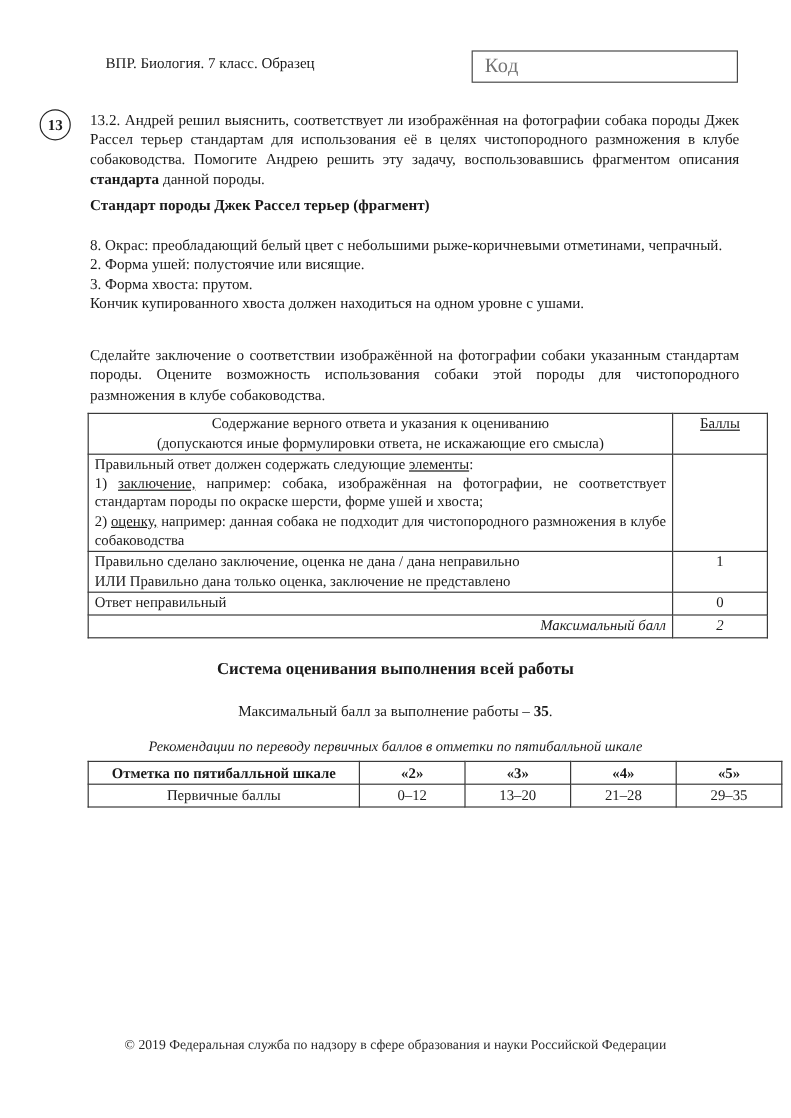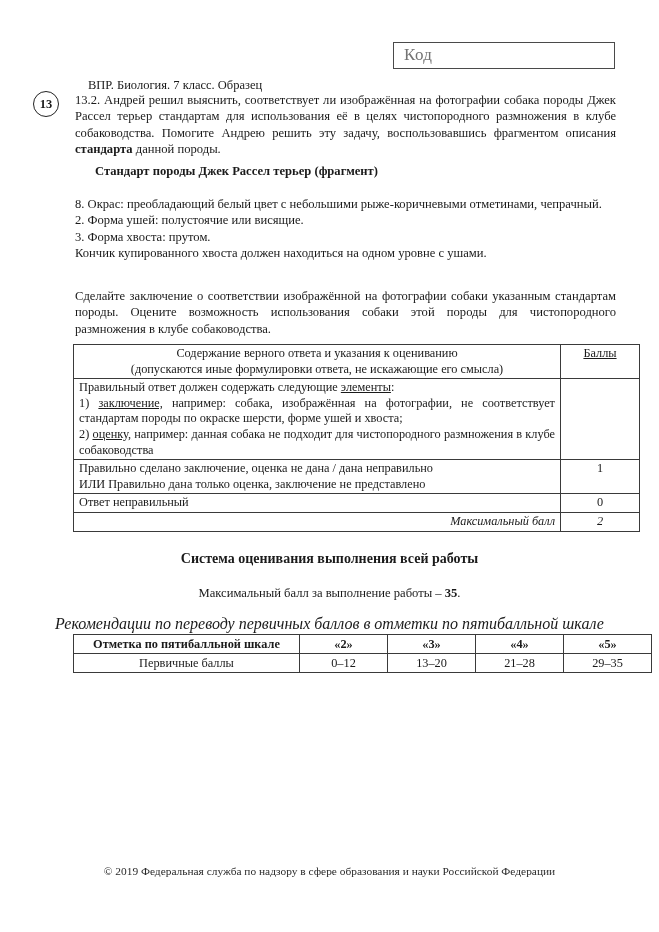--- a/index.html
+++ b/index.html
@@ -29,21 +29,20 @@
     top: 42px;
     width: 659px;
     height: 30px;
   }
   .header-title {
     position: absolute;
     left: 88px;
     top: 4px;
     font-size: 12.5px;
     white-space: nowrap;
-    margin-top: 32px;
   }
   .code-box {
     position: absolute;
     left: 393px;
     top: 0px;
     width: 222px;
     height: 27px;
     border: 1.3px solid #4a4a4a;
     box-sizing: border-box;
   }
@@ -86,21 +85,20 @@
     width: 541px;
   }
   .b { font-weight: bold; }
 
   .std-heading {
     left: 75px;
     top: 163px;
     width: 541px;
     font-weight: bold;
     text-align: left;
-    margin-left: 20px;
   }
   .std-list {
     left: 75px;
     top: 196px;
     width: 541px;
   }
   .std-list .item { text-align: justify; }
   .std-list .item.nj { text-align: left; }
 
   .concl {
@@ -166,21 +164,21 @@
     width: 659px;
     text-align: center;
     font-size: 12.6px;
   }
   .recommend-line {
     position: absolute;
     left: 0;
     top: 615px;
     width: 659px;
     text-align: center;
-    font-size: 16px;
+    font-size: 12px;
     font-style: italic;
   }
 
   
   .scale-table {
     position: absolute;
     left: 73px;
     top: 634px;
     width: 544px;
     border-collapse: collapse;

